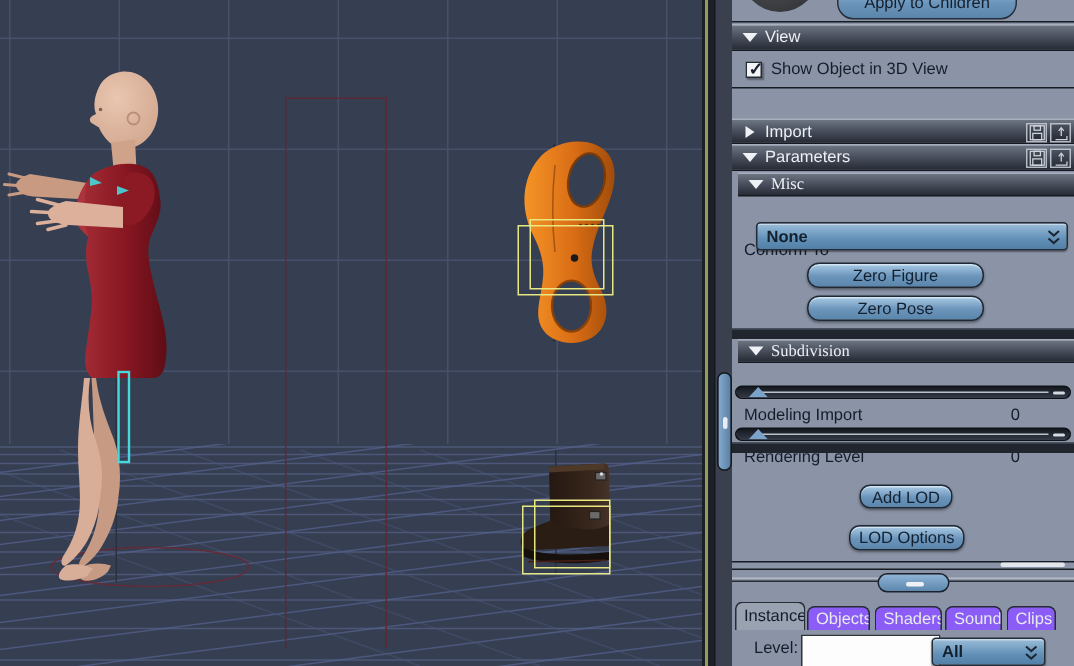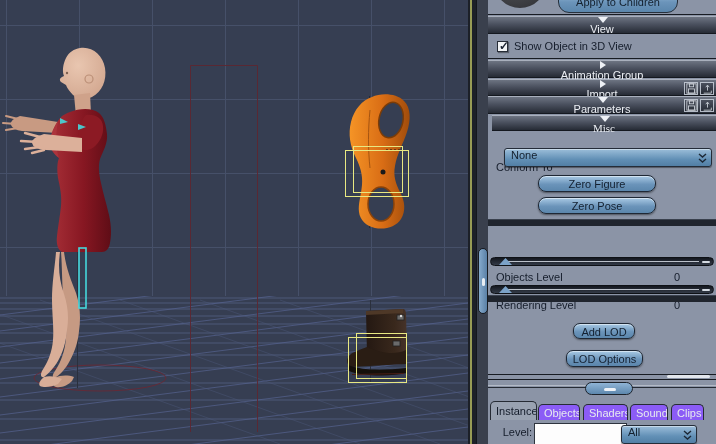--- a/index.html
+++ b/index.html
@@ -19,40 +19,40 @@
   .panel{position:absolute;left:488px;top:0;width:228px;height:444px;background:#8b94a6;}
   .panel-top{position:absolute;left:0;top:0;width:228px;height:14px;overflow:hidden;padding-left:30px;}
   .sphere{position:absolute;left:6px;top:-44px;width:52px;height:52px;border-radius:50%;
           background:radial-gradient(circle at 40% 35%,#5a5b60,#2c2d31);}
   .apply-btn{position:absolute;left:70px;top:-11px;width:120px;height:24px;border-radius:11px;
           background:linear-gradient(#a9c9e4,#6b94ba 55%,#5b86ac);border:1px solid #26303c;
           color:#13202e;text-align:center;line-height:24px;}
   .hdiv{position:absolute;left:0;width:228px;height:1px;background:#171b22;}
   .hdr{position:absolute;left:0;width:228px;background:linear-gradient(#6d7482,#4b515f 45%,#262b35);
        border-top:1px solid #a9b0bd;border-bottom:1px solid #14181f;color:#ecEFf4;color:#eceff4;
-       display:flex;align-items:center;flex-direction:column;}
+       display:flex;align-items:center;}
   .hdr.sub{left:4px;width:224px;font-family:Liberation Serif, serif;}
   .tri-down{width:0;height:0;border-left:5px solid transparent;border-right:5px solid transparent;
             border-top:6px solid #eef1f6;margin:0 5px 0 7px;}
   .tri-right{width:0;height:0;border-top:4px solid transparent;border-bottom:4px solid transparent;
              border-left:6px solid #eef1f6;margin:0 7px 0 9px;}
   .hdr-icons{position:absolute;right:2px;top:2px;display:flex;gap:2px;}
   .icon-box{width:14px;height:13px;border:1px solid rgba(205,212,222,.85);display:flex;align-items:center;justify-content:center;background:rgba(20,24,30,.25);}
   .chk-row{position:absolute;left:0;width:228px;display:flex;align-items:center;}
   .checkbox{width:11px;height:11px;background:#f2f4f6;border:1px solid #262c36;margin:0 6px 0 9px;
             position:relative;box-shadow:1px 1px 1px rgba(0,0,0,.35);}
   .checkbox span{position:absolute;left:1px;top:-3px;font-size:12px;font-weight:bold;color:#1a2230;}
   .label{color:#151d2b;text-align:center;}
   .blue-btn{position:absolute;border-radius:8px;border:1px solid #1f2835;color:#132030;text-align:center;
             background:linear-gradient(#a9cae5,#6b94ba 55%,#5b86ac);
             box-shadow:0 1px 2px rgba(0,0,0,.45), inset 0 1px 0 rgba(255,255,255,.5);}
   .dropdown{position:absolute;border-radius:3px;border:1px solid #242c38;
             background:linear-gradient(#9cbeda,#6290b6 60%,#527fa5);color:#13202e;
-            display:flex;padding-left:6px;
-            box-shadow:0 1px 1px rgba(0,0,0,.4), inset 0 1px 0 rgba(255,255,255,.45);}
+            display:flex;align-items:center;padding-left:6px;
+            box-shadow:0 1px 1px rgba(0,0,0,.4), inset 0 1px 0 rgba(255,255,255,.45);font-weight:bold;}
   .dropdown svg{position:absolute;right:4px;top:4px;}
   .row{position:absolute;left:0;width:200px;display:flex;margin-top:28px;}
   .row .l{margin-left:8px;}
   .row .v{margin-left:auto;margin-right:8px;}
   .slider{position:absolute;left:2px;width:224px;height:9px;border-radius:5px;
           background:linear-gradient(#14181f,#333a47);border:1px solid #0e1116;}
   .slider .line{position:absolute;left:16px;right:14px;top:3px;height:1px;background:rgba(215,221,230,.85);}
   .slider .thumb{position:absolute;left:8px;top:0px;width:13px;height:7px;background:#7ba2c8;
           clip-path:polygon(50% 0,100% 100%,0 100%);filter:drop-shadow(0 1px 1px rgba(0,0,0,.6));}
   .slider .enddash{position:absolute;right:3px;top:3px;width:8px;height:2px;border-radius:1px;background:#d4dae2;}
@@ -266,24 +266,20 @@
     </div>
 
     <div class="chk-row" style="top:34px;height:24px">
       <span class="checkbox">
           <span>✓</span>
         </span>
       <span class="label">Show Object in 3D View</span>
     </div>
     <div class="hdiv" style="top:58px"></div>
 
-    <div class="hdr" style="top:60px;height:18px">
-      <span class="tri-right"></span>
-      <span>Animation Group</span>
-    </div>
 
     <div class="hdr" style="top:79px;height:17px">
       <span class="tri-right"></span>
       <span>Import</span>
       <span class="hdr-icons">
         <span class="icon-box">
           <svg width="11" height="11" viewBox="0 0 13 13" fill="none" stroke="#d0d5dd" stroke-width="1">
               <rect x="1" y="1" width="11" height="11"></rect>
               <rect x="4" y="1" width="5" height="3.5"></rect>
               <rect x="3" y="7" width="7" height="5"></rect>
@@ -335,23 +331,27 @@
           <path d="M1,1 L4.5,4 L8,1"></path>
           <path d="M1,6 L4.5,9 L8,6"></path>
         </svg>
     </div>
 
     <div class="blue-btn" style="left:50px;top:175px;width:118px;height:17px;line-height:17px">Zero Figure</div>
     <div class="blue-btn" style="left:50px;top:197px;width:118px;height:17px;line-height:17px">Zero Pose</div>
 
     <div class="darkband" style="top:219px;height:7px"></div>
 
+    <div class="hdr sub" style="top:226px;height:16px">
+      <span class="tri-down"></span>
+      <span>Subdivision</span>
+    </div>
 
     <div class="row" style="top:243px;height:13px">
-      <span class="l label">Objects Level</span>
+      <span class="l label">Modeling Import</span>
       <span class="v label">0</span>
     </div>
     <div class="slider" style="top:257px">
       <div class="line"></div>
       <div class="thumb"></div>
       <div class="enddash"></div>
     </div>
 
     <div class="row" style="top:271px;height:13px">
       <span class="l label">Rendering Level</span>

